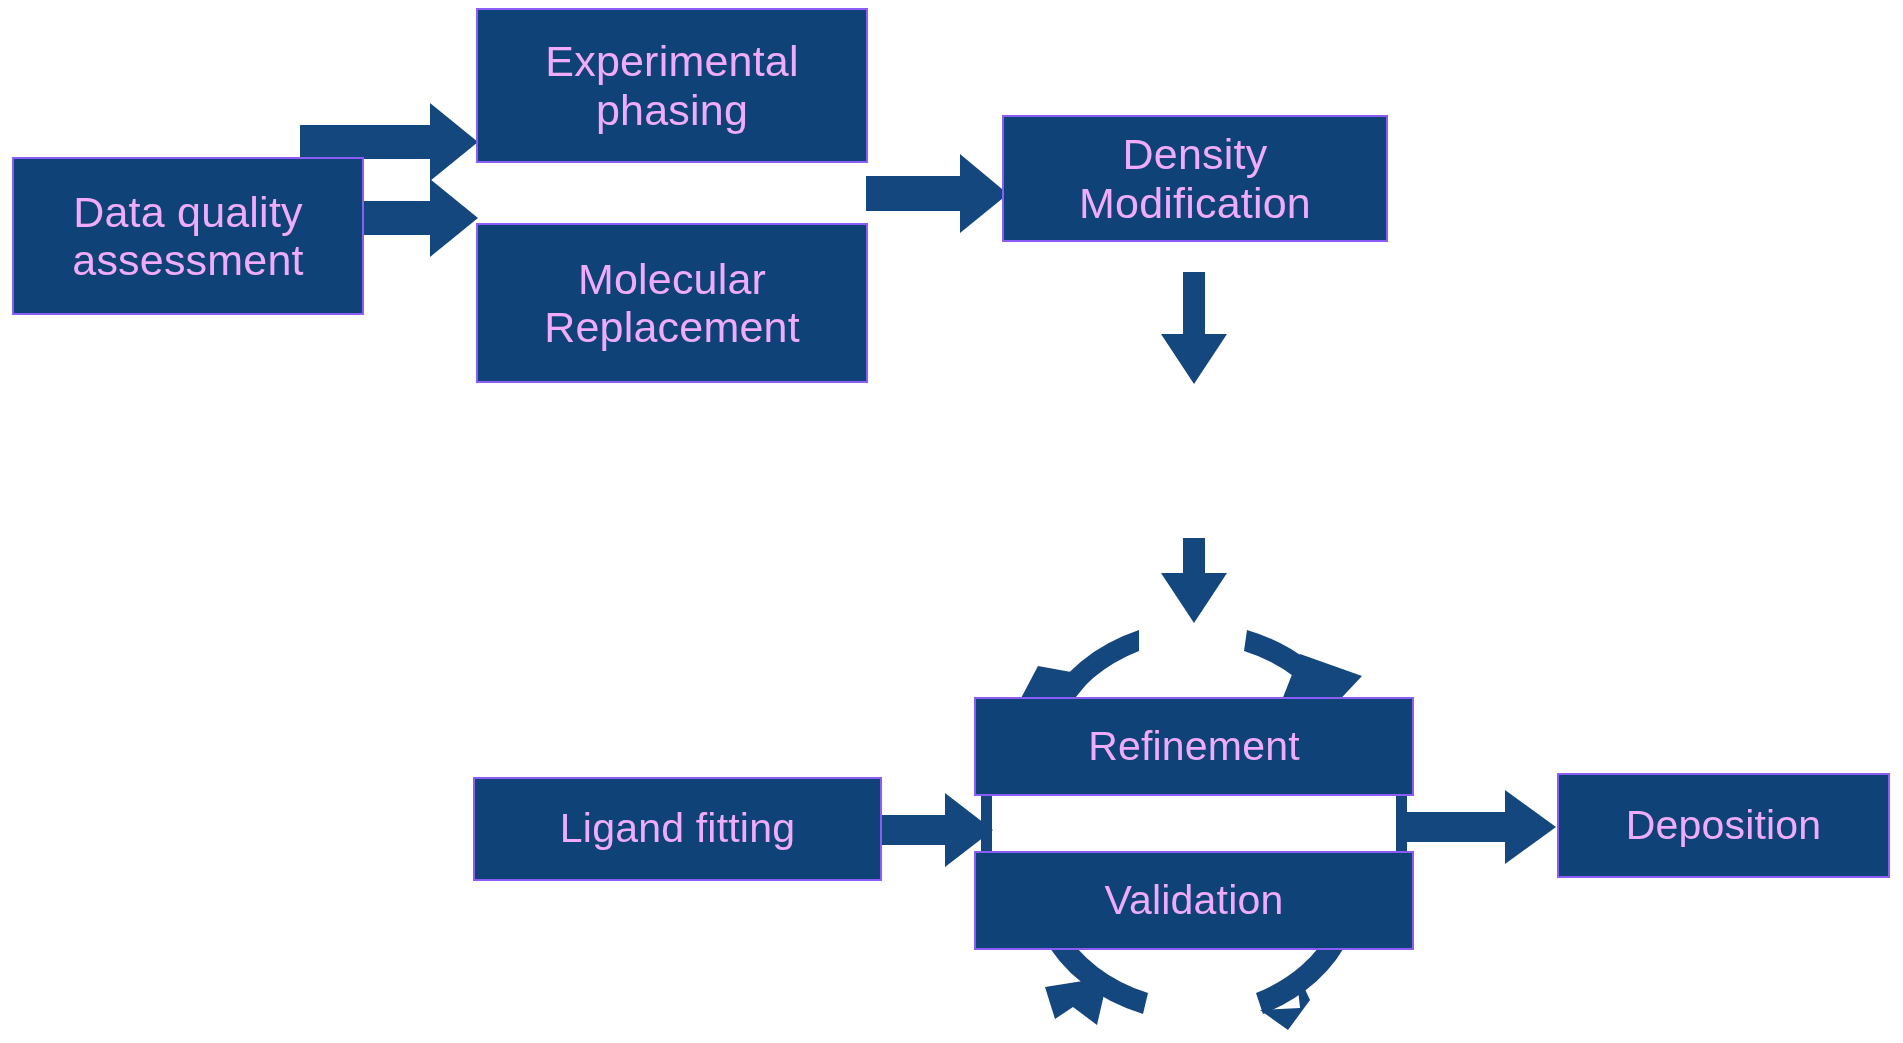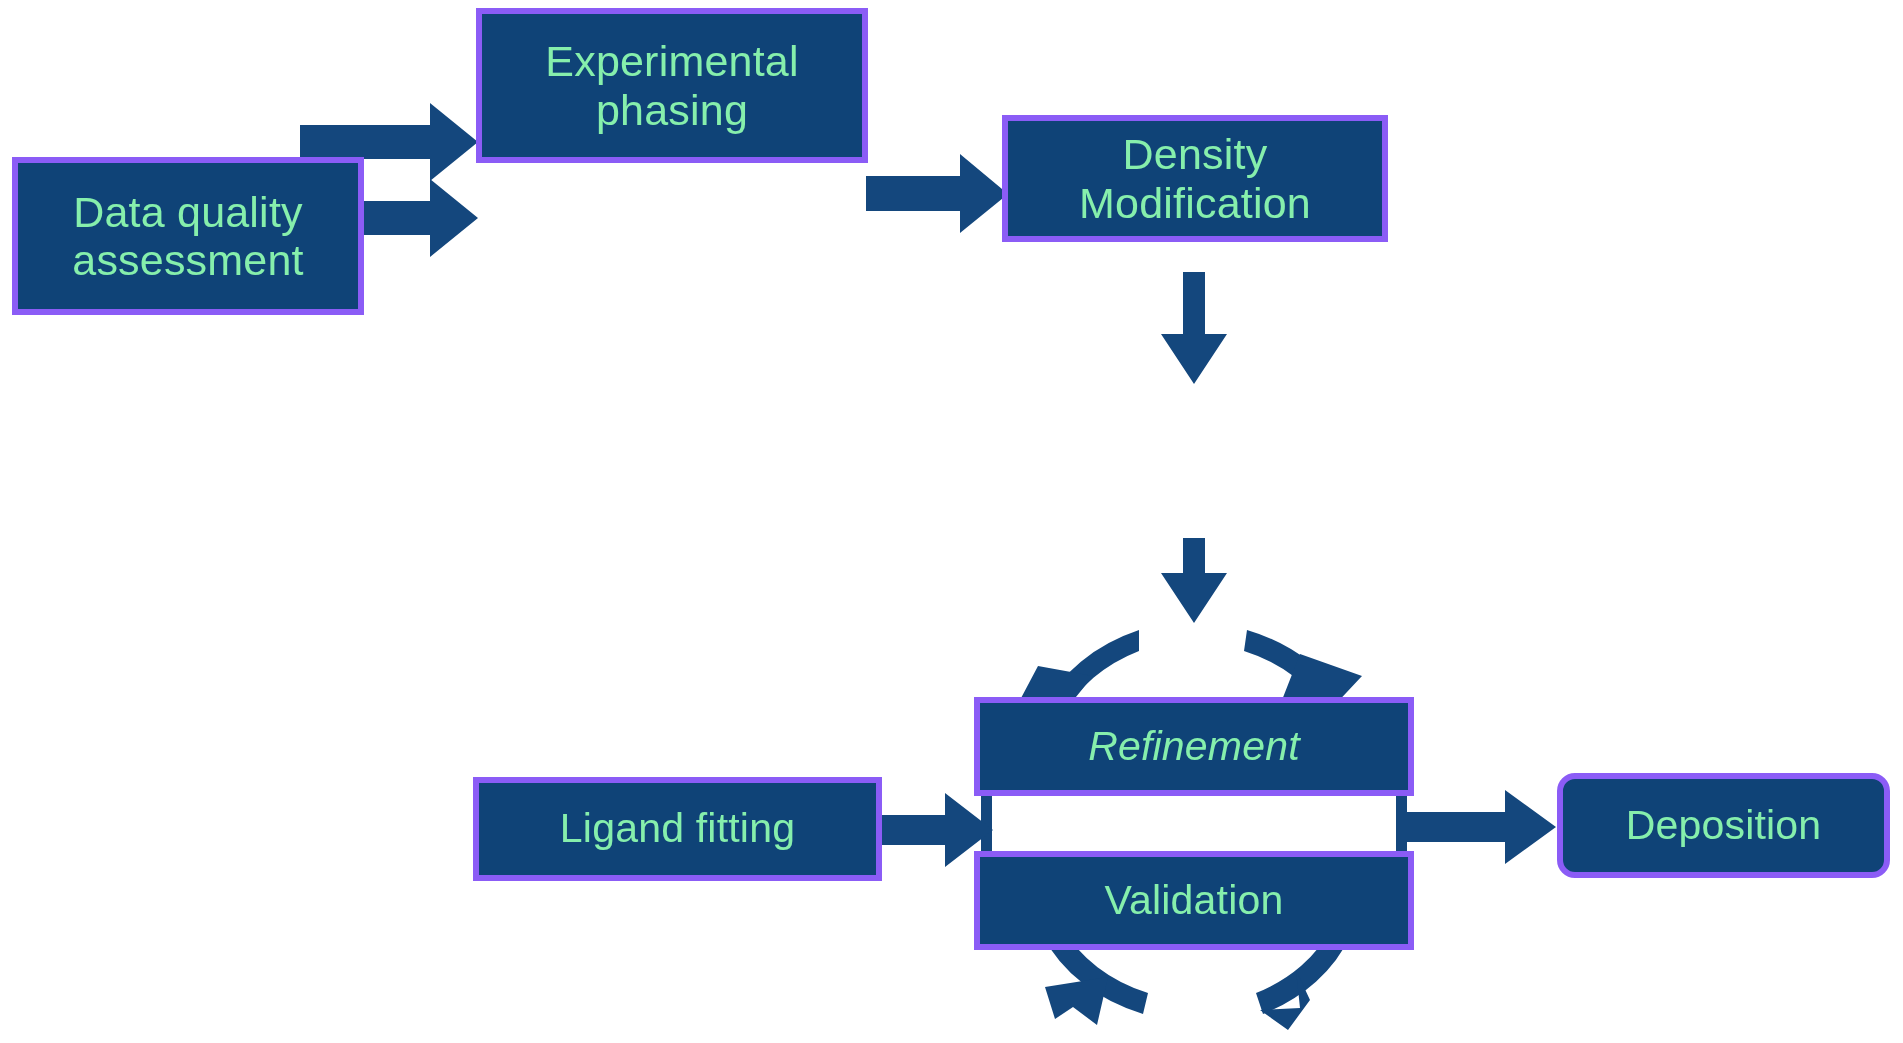--- a/index.html
+++ b/index.html
@@ -14,43 +14,43 @@
   #canvas {
     position: relative;
     width: 1903px;
     height: 1043px;
     background: #ffffff;
     overflow: hidden;
   }
   .node {
     position: absolute;
     background: #0F4377;
-    border: 6px solid #8b5cf6;
+    border: 2px solid #8b5cf6;
     box-sizing: border-box;
     display: flex;
     align-items: center;
     justify-content: center;
     text-align: center;
-    color: #86efac;
+    color: #f0abfc;
     line-height: 1.12;
     font-weight: 400;
     letter-spacing: 0.2px;
     white-space: pre-line;
     font-family: "Liberation Sans", sans-serif;
   }
 
   
   #node-data-quality      { left: 12px;   top: 113px; width: 352px; height: 158px; font-size: 43px; margin-top: 44px; }
   #node-experimental      { left: 476px;  top: 8px;   width: 392px; height: 155px; font-size: 43px; }
   #node-molecular         { left: 476px;  top: 223px; width: 392px; height: 160px; font-size: 43px; }
   #node-density           { left: 1002px; top: 115px; width: 386px; height: 127px; font-size: 43px; }
   #node-model             { left: 1002px; top: 381px; width: 386px; height: 158px; font-size: 43px; }
   #node-ligand            { left: 473px;  top: 777px; width: 409px; height: 104px; font-size: 41px; }
-  #node-deposition        { left: 1557px; top: 773px; width: 333px; height: 105px; font-size: 41px; border-radius: 18px; }
-  #node-refinement        { left: 974px;  top: 697px; width: 440px; height: 99px;  font-size: 41px; font-style: italic; }
+  #node-deposition        { left: 1557px; top: 773px; width: 333px; height: 105px; font-size: 41px; }
+  #node-refinement        { left: 974px;  top: 697px; width: 440px; height: 99px;  font-size: 41px; }
   #node-validation        { left: 974px;  top: 851px; width: 440px; height: 99px;  font-size: 41px; }
 
   
   #arrow-layer {
     position: absolute;
     left: 0; top: 0;
     width: 1903px;
     height: 1043px;
     pointer-events: none;
   }
@@ -129,20 +129,22 @@
       <polygon points="1400,812 1505,812 1505,790 1556,827 1505,864 1505,842 1400,842"></polygon>
     </g>
   </svg>
 
   <div id="node-data-quality" class="node">Data quality
 assessment</div>
 
   <div id="node-experimental" class="node">Experimental
 phasing</div>
 
+  <div id="node-molecular" class="node">Molecular
+Replacement</div>
 
   <div id="node-density" class="node">Density
 Modification</div>
 
 
   <div id="node-ligand" class="node">Ligand fitting</div>
 
   <div id="node-refinement" class="node">Refinement</div>
 
   <div id="node-validation" class="node">Validation</div>

